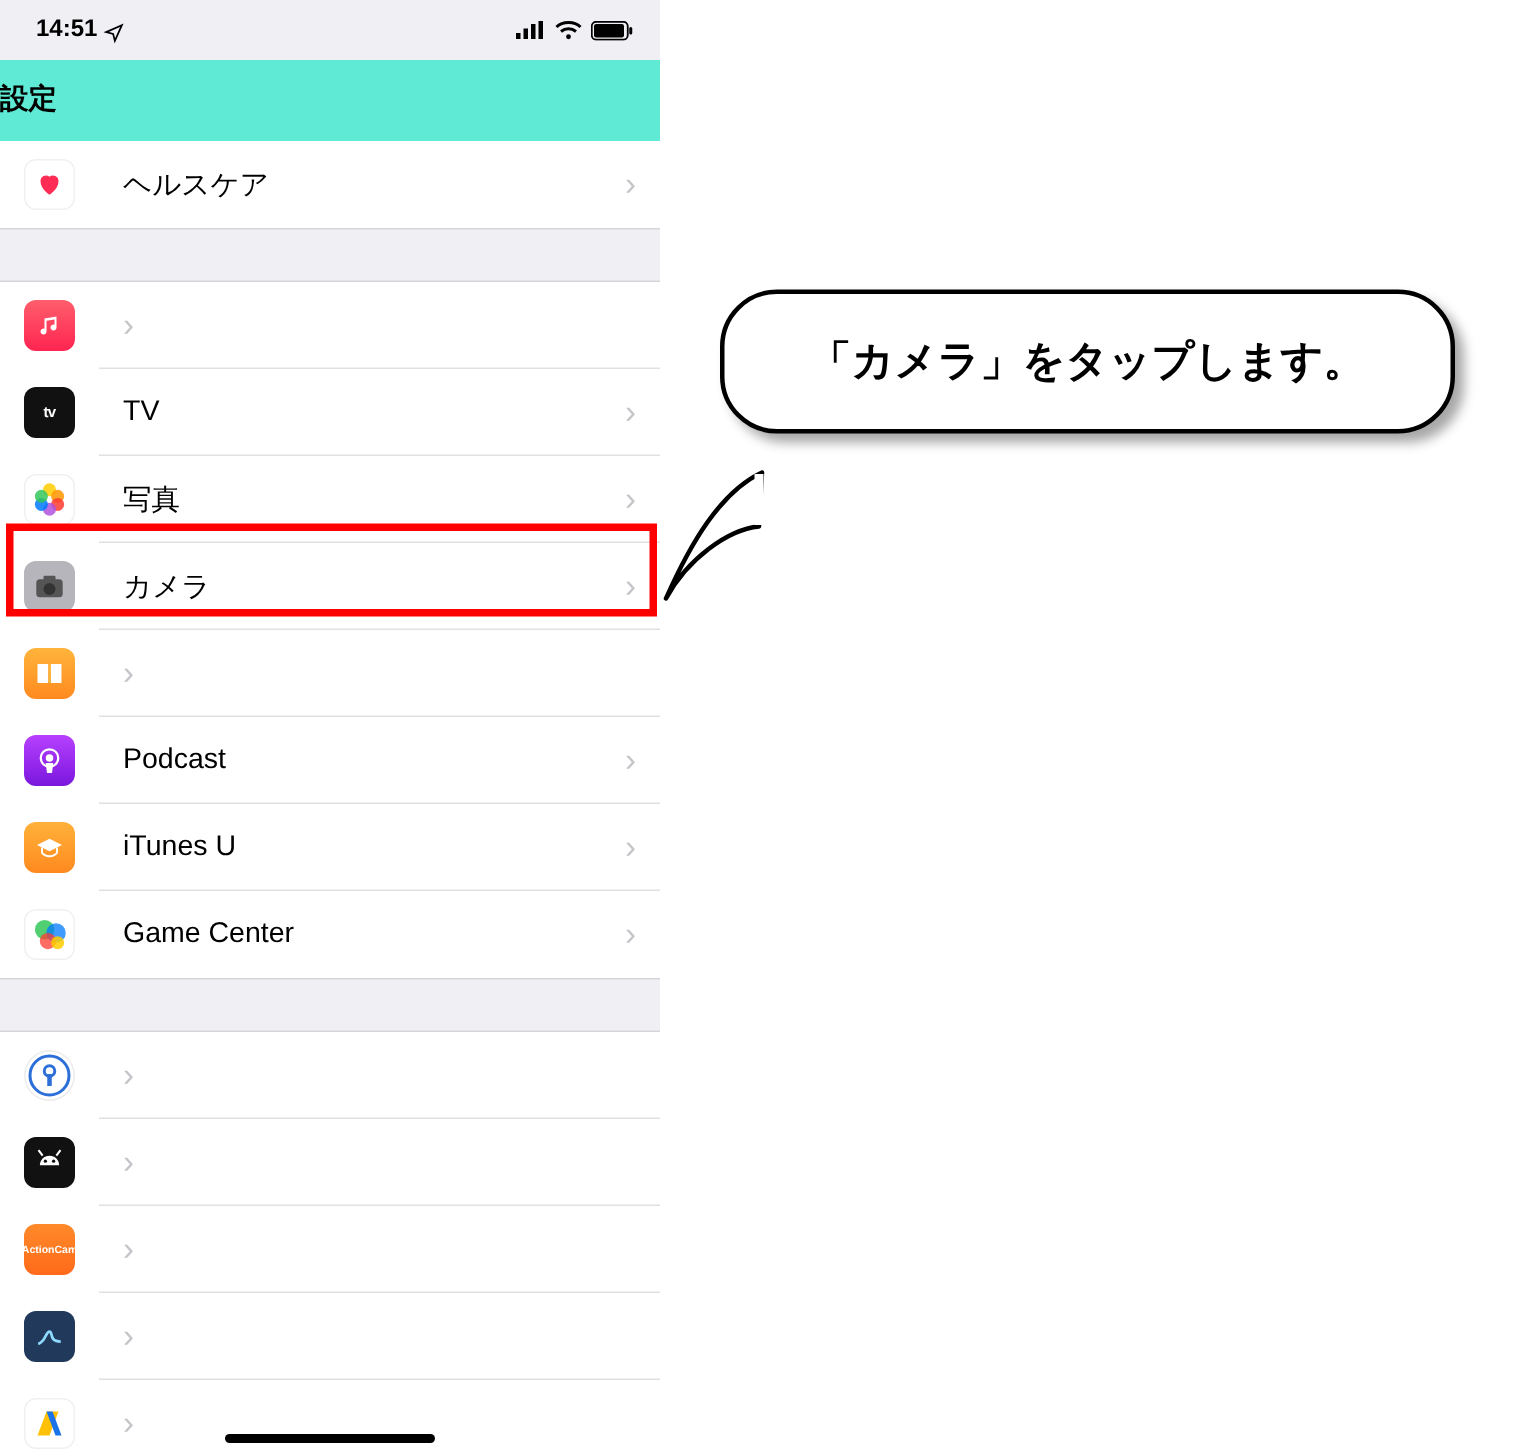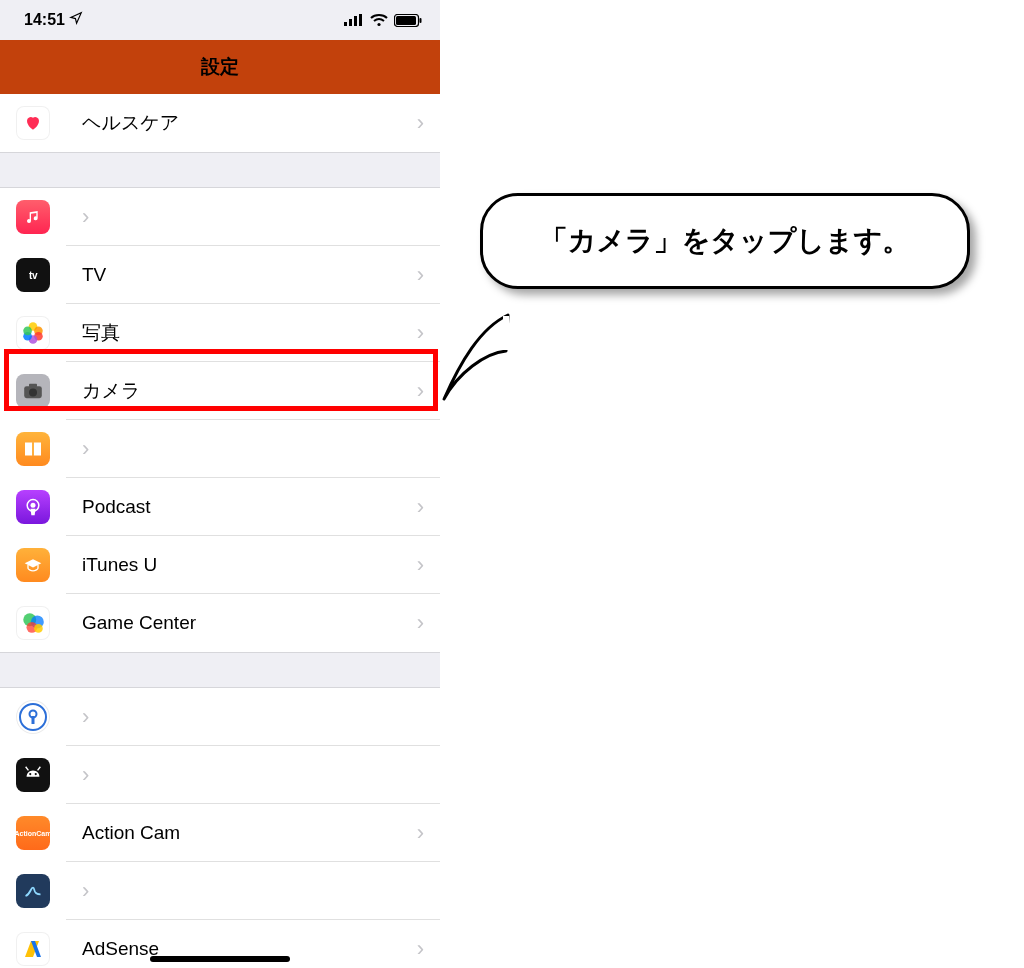--- a/index.html
+++ b/index.html
@@ -20,29 +20,29 @@
   .status-bar {
     height: 40px;
     display: flex;
     align-items: center;
     justify-content: space-between;
     padding: 0 18px 0 24px;
     background: #efeff4;
     font-size: 16px;
     font-weight: 600;
   }
-  .status-left { display: flex; align-items: flex-start; gap: 4px; }
+  .status-left { display: flex; align-items: flex-end; gap: 4px; }
   .status-right { display: flex; align-items: center; gap: 6px; }
   .nav-title {
     height: 54px;
     line-height: 54px;
-    text-align: center;
+    text-align: left;
     font-size: 19px;
     font-weight: 600;
-    background: #c2410c;
+    background: #5eead4;
   }
   .group-gap {
     height: 36px;
     background: #efeff4;
     border-top: 1px solid #d6d6da;
     border-bottom: 1px solid #d6d6da;
   }
   .list { background: #fff; }
   .row {
     height: 58px;
@@ -302,41 +302,39 @@
             <circle cx="9" cy="11" r="1.2" fill="#111"></circle>
             <circle cx="15" cy="11" r="1.2" fill="#111"></circle>
             <path d="M7 7l-3-4M17 7l3-4" stroke="#fff" stroke-width="1.5"></path>
           </svg>
       </div>
       <span class="chev">›</span>
       <div class="sep"></div>
     </div>
     <div class="row">
       <div class="icon ic-action">ActionCam</div>
-      <span class="label">Action Cam</span>
       <span class="chev">›</span>
       <div class="sep"></div>
     </div>
     <div class="row">
       <div class="icon ic-adobe">
         <svg width="20" height="20" viewBox="0 0 24 24">
             <path d="M3 18c6-2 6-10 9-10s-1 8 9 8" fill="none" stroke="#8fd9ff" stroke-width="2.2"></path>
           </svg>
       </div>
       <span class="chev">›</span>
       <div class="sep"></div>
     </div>
     <div class="row">
       <div class="icon ic-adsense">
         <svg width="24" height="24" viewBox="0 0 24 24">
             <path d="M10 4l8 0-6 16-8 0z" fill="#ffc107"></path>
             <path d="M14 4l6 16h-4L10 4z" fill="#1a73e8"></path>
           </svg>
       </div>
-      <span class="label">AdSense</span>
       <span class="chev">›</span>
 
     </div>
 
   </div>
 
   <div class="highlight"></div>
   <div class="home-indicator"></div>
 </div>
 

